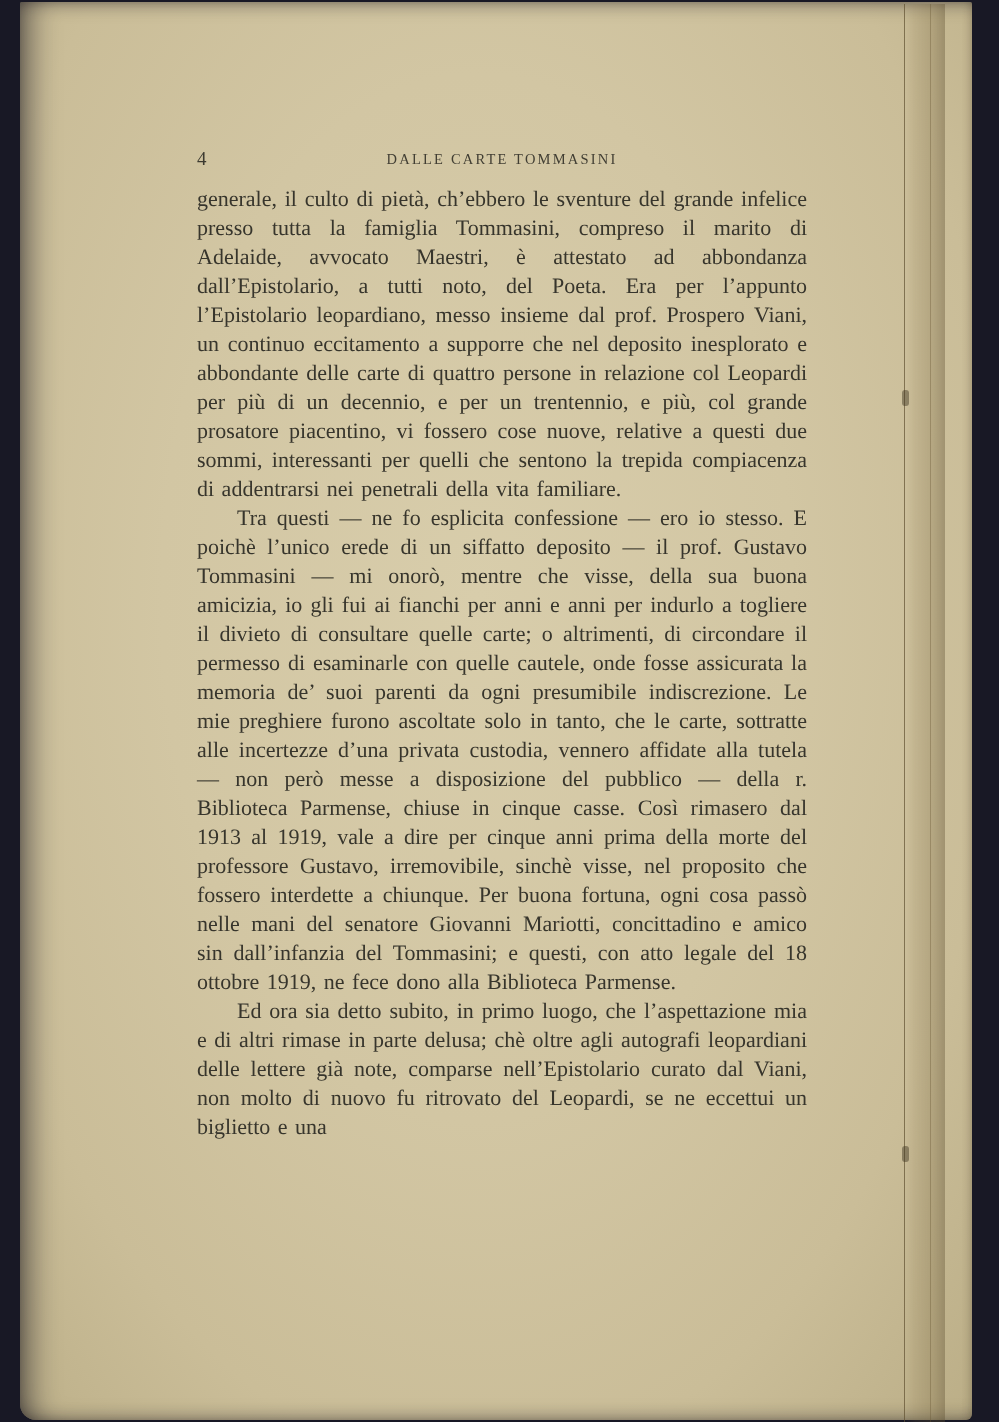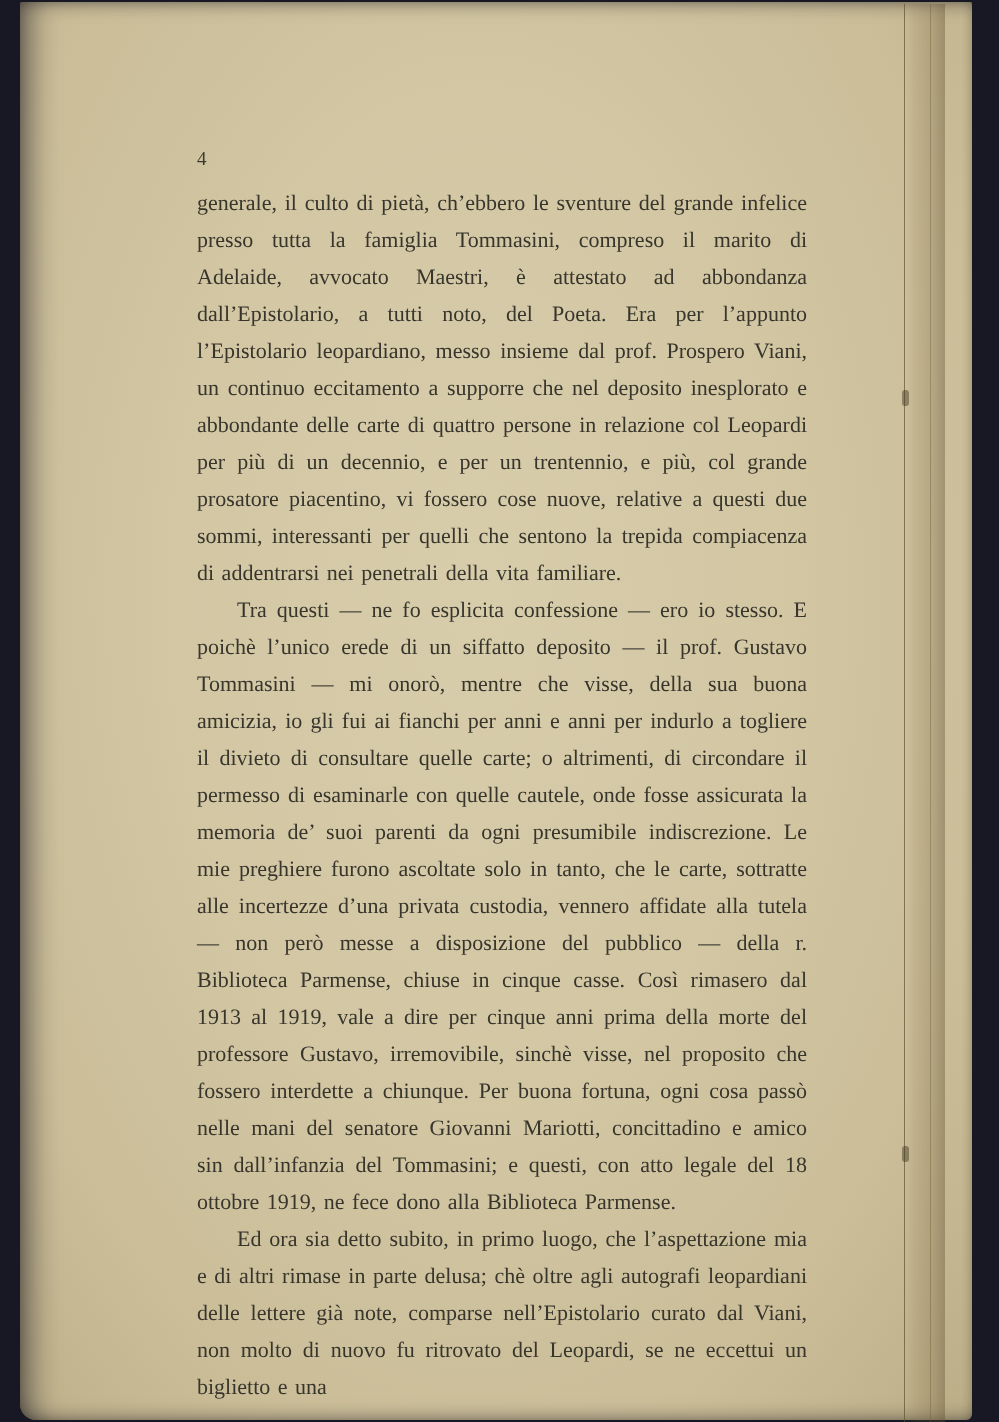--- a/index.html
+++ b/index.html
@@ -92,21 +92,21 @@
     color: #413e33;
   }
 
   
   .body-text {
     position: absolute;
     left: 177px;
     top: 182px;
     width: 610px;
     font-size: 22px;
-    line-height: 37px;
+    line-height: 29px;
     color: #37352c;
     text-align: justify;
     word-spacing: 2px;
     text-rendering: geometricPrecision;
   }
   .body-text p {
     margin: 0;
   }
   .body-text p.indent {
     text-indent: 40px;
@@ -114,20 +114,21 @@
 </style>
 </head>
 <body>
 
 <div class="scan">
 
   <div class="page">
 
     <div class="page-header">
       <span class="page-number">4</span>
+      <span class="running-title">DALLE CARTE TOMMASINI</span>
     </div>
 
     <div class="body-text">
       <p>generale, il culto di pietà, ch’ebbero le sventure del grande infelice presso tutta la famiglia Tommasini, compreso il marito di Adelaide, avvocato Maestri, è attestato ad abbondanza dall’Epistolario, a tutti noto, del Poeta. Era per l’appunto l’Epistolario leopardiano, messo insieme dal prof. Prospero Viani, un continuo eccitamento a supporre che nel deposito inesplorato e abbondante delle carte di quattro persone in relazione col Leopardi per più di un decennio, e per un trentennio, e più, col grande prosatore piacentino, vi fossero cose nuove, relative a questi due sommi, interessanti per quelli che sentono la trepida compiacenza di addentrarsi nei penetrali della vita familiare.</p>
       <p class="indent">Tra questi — ne fo esplicita confessione — ero io stesso. E poichè l’unico erede di un siffatto deposito — il prof. Gustavo Tommasini — mi onorò, mentre che visse, della sua buona amicizia, io gli fui ai fianchi per anni e anni per indurlo a togliere il divieto di consultare quelle carte; o altrimenti, di circondare il permesso di esaminarle con quelle cautele, onde fosse assicurata la memoria de’ suoi parenti da ogni presumibile indiscrezione. Le mie preghiere furono ascoltate solo in tanto, che le carte, sottratte alle incertezze d’una privata custodia, vennero affidate alla tutela — non però messe a disposizione del pubblico — della r. Biblioteca Parmense, chiuse in cinque casse. Così rimasero dal 1913 al 1919, vale a dire per cinque anni prima della morte del professore Gustavo, irremovibile, sinchè visse, nel proposito che fossero interdette a chiunque. Per buona fortuna, ogni cosa passò nelle mani del senatore Giovanni Mariotti, concittadino e amico sin dall’infanzia del Tommasini; e questi, con atto legale del 18 ottobre 1919, ne fece dono alla Biblioteca Parmense.</p>
       <p class="indent">Ed ora sia detto subito, in primo luogo, che l’aspettazione mia e di altri rimase in parte delusa; chè oltre agli autografi leopardiani delle lettere già note, comparse nell’Epistolario curato dal Viani, non molto di nuovo fu ritrovato del Leopardi, se ne eccettui un biglietto e una</p>
     </div>
 
     <div class="edge-stack">
       <span class="edge-line l2"></span>

